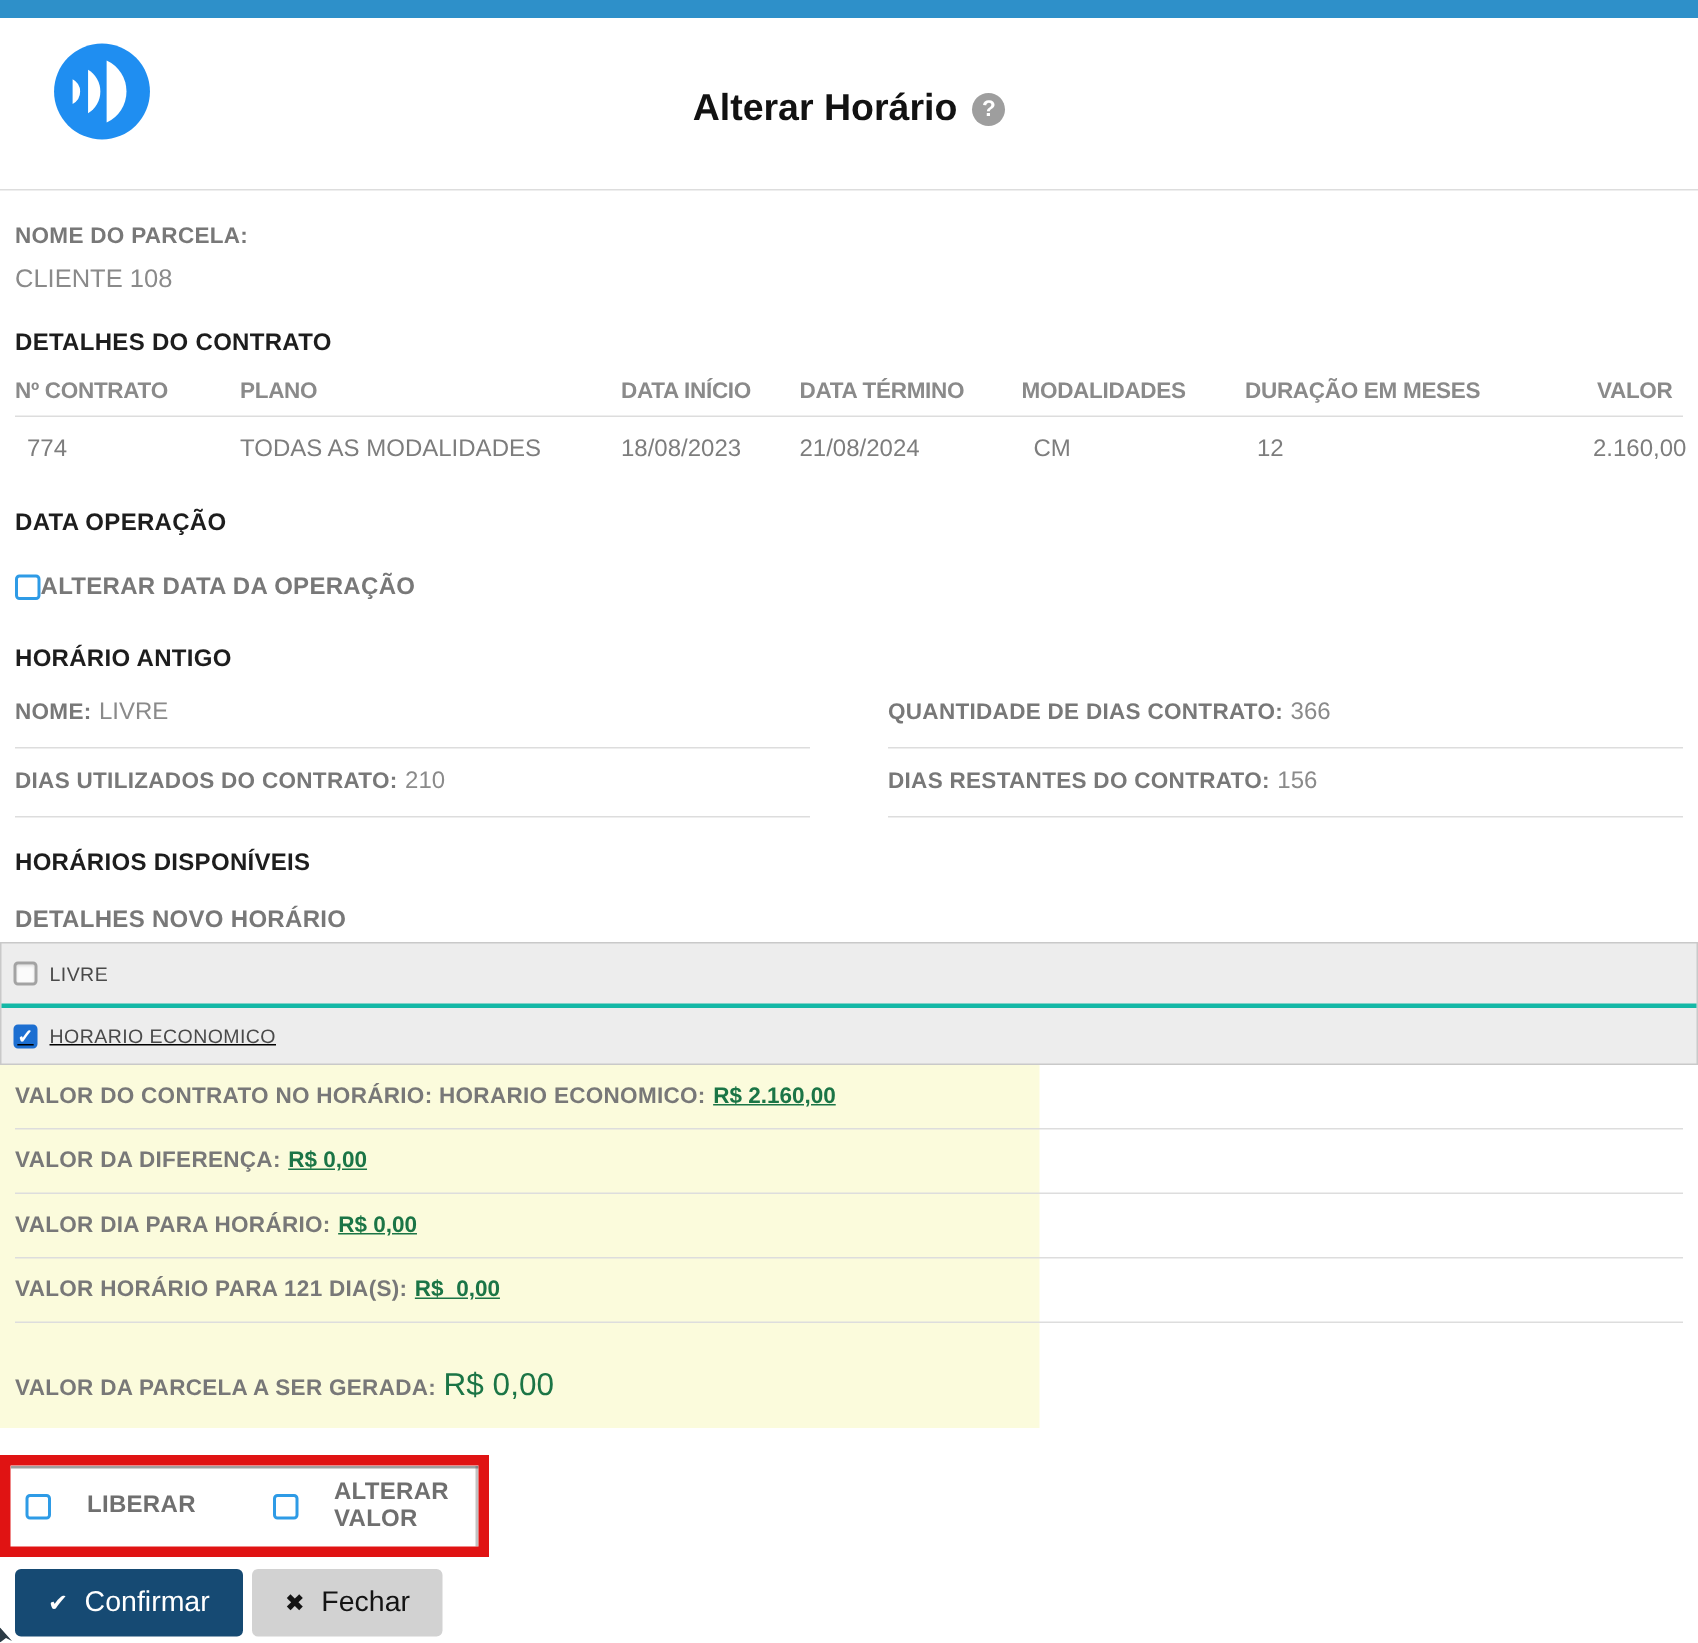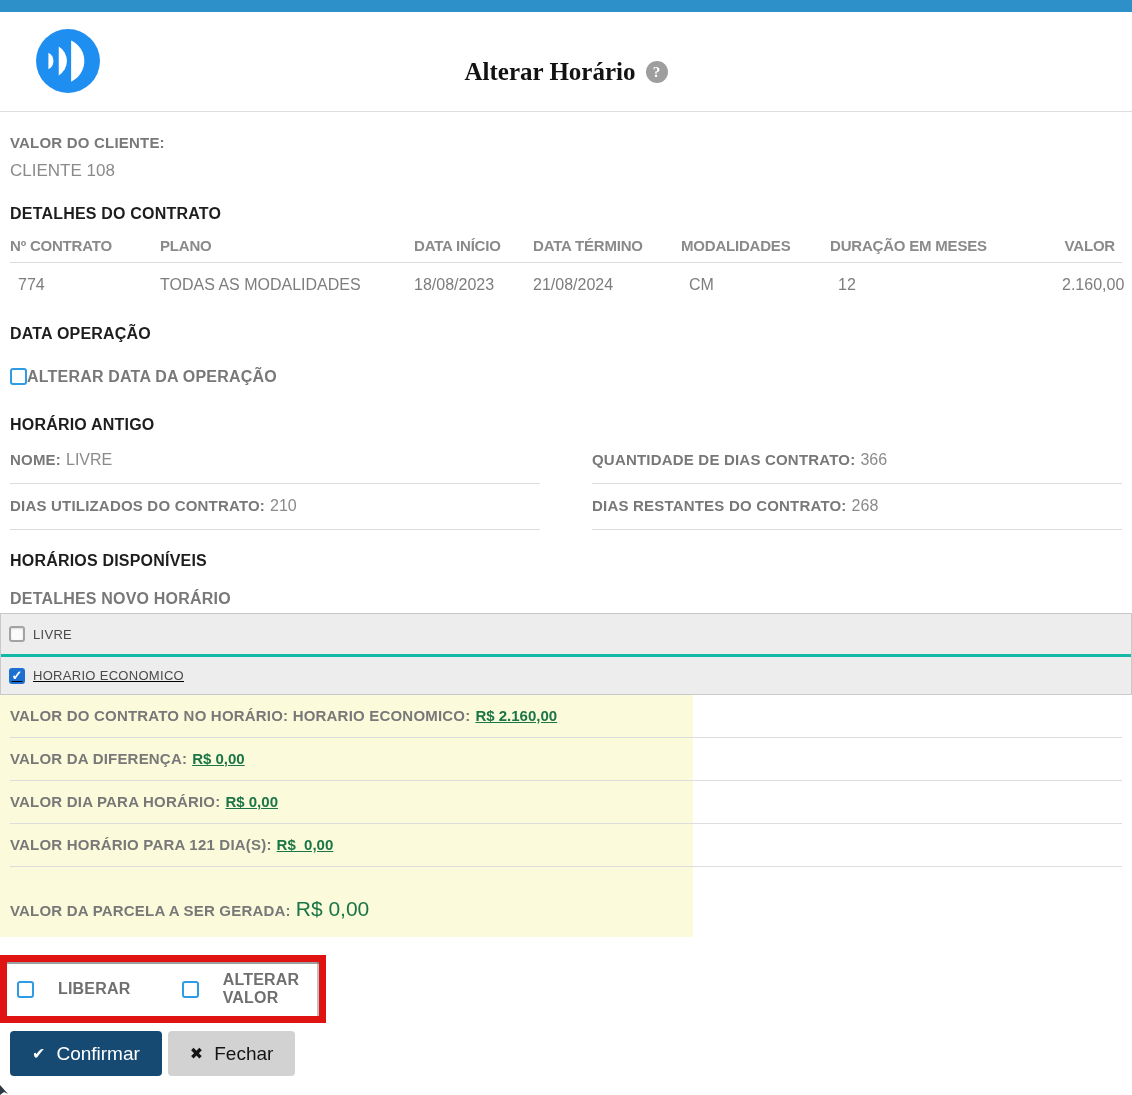--- a/index.html
+++ b/index.html
@@ -1,21 +1,21 @@
 <!DOCTYPE html>
 <html><head>
 <meta charset="utf-8">
 <style>
   * { box-sizing: border-box; margin: 0; padding: 0; }
   html,body { width:1132px; height:1095px; overflow:hidden; background:#fff;
     font-family:"Liberation Sans", sans-serif; position:relative; }
 
   .topbar { height:12px; background:#2E90C9; }
 
-  .header { height:100px; border-bottom:1px solid #ddd; position:relative;font-family:Liberation Serif, serif; }
+  .header { height:115px; border-bottom:1px solid #ddd; position:relative; }
   .logo { position:absolute; left:35px; top:16px; width:66px; height:66px; }
   .title-row { position:absolute; left:0; right:0; top:46px; display:flex;
     justify-content:center; align-items:center; gap:10px; }
   .title { font-size:25px; font-weight:bold; color:#121212; }
   .help { width:22px; height:22px; border-radius:50%; background:#9e9e9e; color:#fff;
     font-size:15px; font-weight:bold; display:flex; align-items:center; justify-content:center; cursor:pointer; }
 
   .content { padding:0 10px; }
 
   .lbl { font-size:15px; font-weight:bold; color:#787878; letter-spacing:.2px; }
@@ -97,21 +97,21 @@
   </svg>
   <div class="title-row">
     <span class="title">Alterar Horário</span>
     <span class="help">?</span>
   </div>
 </div>
 
 <div class="content">
 
   <div class="client">
-    <span class="lbl">VALOR DO CLIENTE:</span>
+    <span class="lbl">NOME DO PARCELA:</span>
     <span class="val">CLIENTE 108</span>
   </div>
 
   <div class="sec-title contract-title">DETALHES DO CONTRATO</div>
 
   <div class="ctable">
     <div class="trow thead">
       <div>Nº CONTRATO</div>
       <div>PLANO</div>
       <div>DATA INÍCIO</div>
@@ -144,21 +144,21 @@
     <div class="field">
       <span class="lbl">NOME:</span><span class="val">LIVRE</span>
     </div>
     <div class="field">
       <span class="lbl">QUANTIDADE DE DIAS CONTRATO:</span><span class="val">366</span>
     </div>
     <div class="field">
       <span class="lbl">DIAS UTILIZADOS DO CONTRATO:</span><span class="val">210</span>
     </div>
     <div class="field">
-      <span class="lbl">DIAS RESTANTES DO CONTRATO:</span><span class="val">268</span>
+      <span class="lbl">DIAS RESTANTES DO CONTRATO:</span><span class="val">156</span>
     </div>
   </div>
 
   <div class="sec-title h-disp">HORÁRIOS DISPONÍVEIS</div>
 
   <div class="lbl sel-lbl" style="display:block;">DETALHES NOVO HORÁRIO</div>
 
   <div class="optlist">
     <div class="opt">
       <span class="cb gray"></span>

